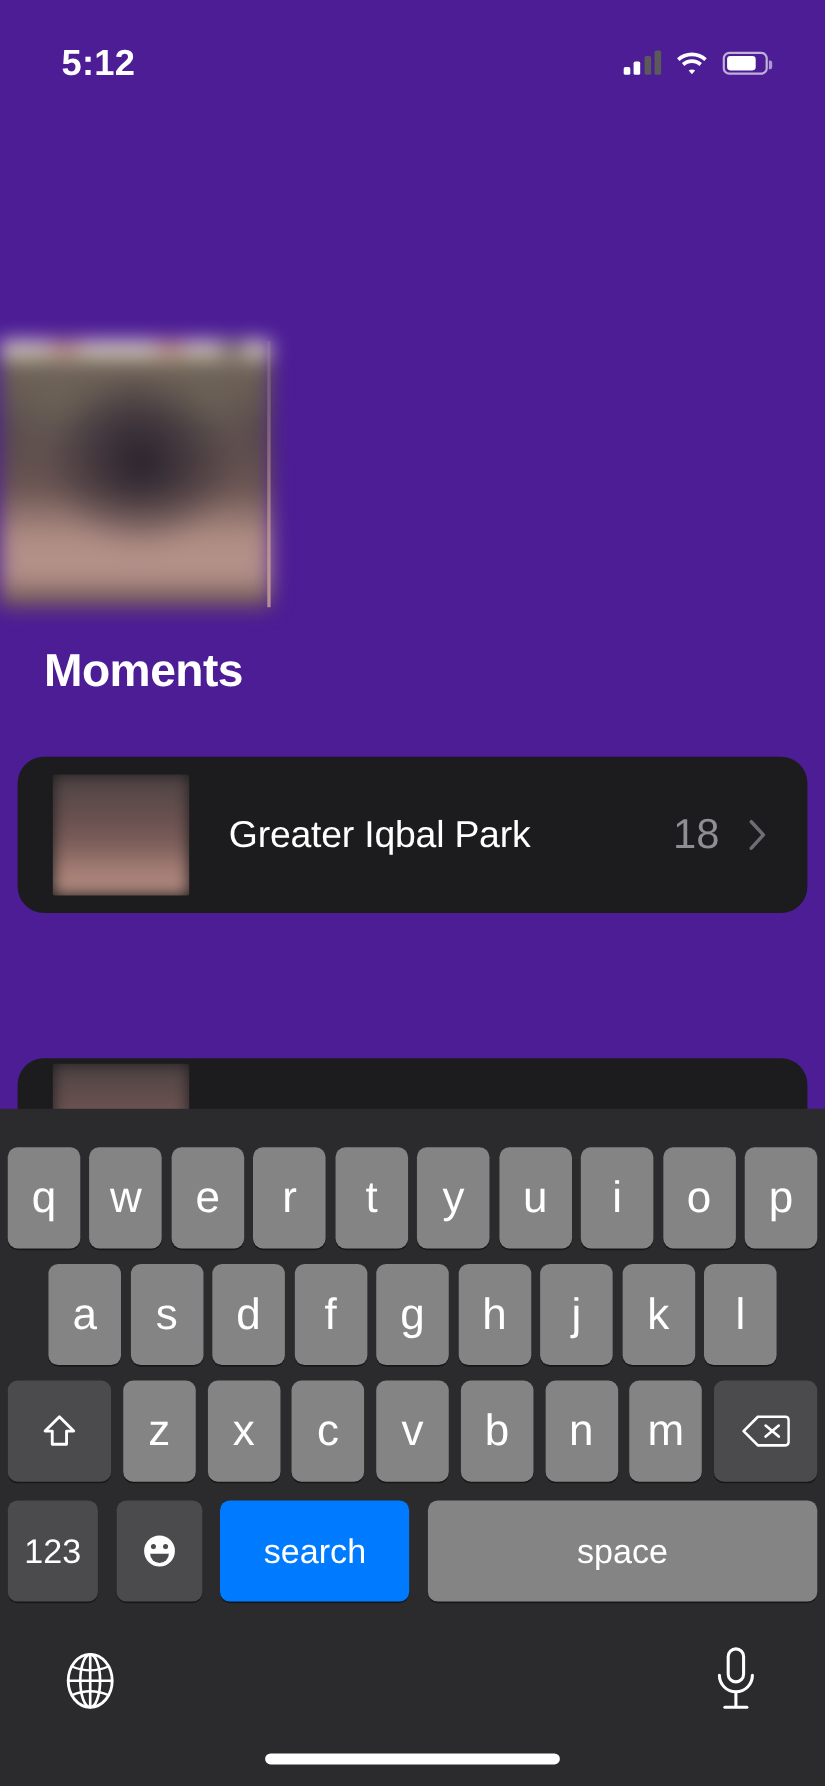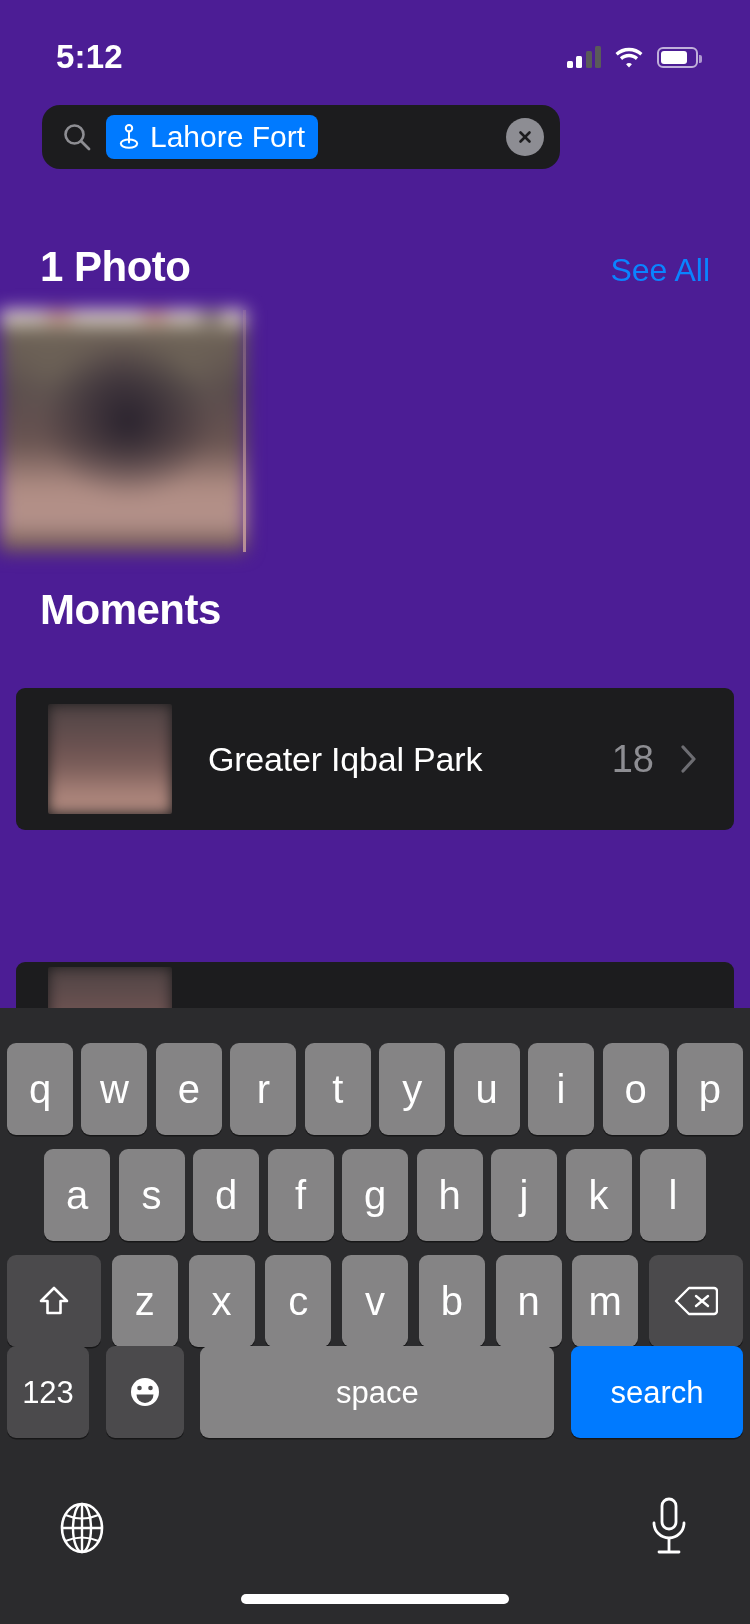--- a/index.html
+++ b/index.html
@@ -77,21 +77,21 @@
     background:
       radial-gradient(ellipse 26px 14px at 24%  2.5%, rgba(190,110,90,.85) 0, rgba(190,110,90,0) 78%),
       radial-gradient(ellipse 26px 14px at 63%  2.5%, rgba(190,110,90,.85) 0, rgba(190,110,90,0) 78%),
       radial-gradient(ellipse 22px 12px at 86%  3%,   rgba(60,46,44,.9)   0, rgba(60,46,44,0)   78%);
   }
   .photo-edge { position:absolute; left:243px; top:0; width:3px; height:242px;
     background:linear-gradient(180deg, rgba(220,180,160,.15) 0%, rgba(220,180,160,.5) 60%, rgba(220,180,160,.7) 100%); }
 
   
   .card {
-    position:absolute; left:16px; width:718px; background:#1c1c1e; border-radius:9px;
+    position:absolute; left:16px; width:718px; background:#1c1c1e; border-radius:24px;
     display:flex; align-items:center; overflow:hidden;
   }
   .card-thumb { width:124px; height:110px; flex:0 0 auto; margin:16px 0 16px 32px; overflow:hidden; border-radius:2px; }
   .thumb-img {
     width:100%; height:100%;
     background: linear-gradient(180deg,#4e4142 0%,#5b4a4a 18%,#6a5150 38%,#7d5f5b 58%,#a57f76 80%,#b28a80 100%);
     filter: blur(7px);
   }
   .card-text { margin-left:36px; display:flex; flex-direction:column; gap:10px; flex:1 1 auto; }
   .card-title { color:#fff; font-size:34px; font-weight:400; letter-spacing:-0.2px; }
@@ -117,21 +117,21 @@
   .key.wide { background:#858485; }
   .key.small-label { font-size:31px; }
 
   .row1 { top:35px; height:92px; padding:0 7px; justify-content:space-between; }
   .row1 .key { width:66px; height:92px; }
   .row2 { top:141px; height:92px; padding:0 44px; justify-content:space-between; }
   .row2 .key { width:66px; height:92px; }
   .row3 { top:247px; height:92px; padding:0 7px; justify-content:space-between; }
   .row3 .key { width:66px; height:92px; }
   .row3 .key.dark { width:94px; }
-  .row4 { top:338px; height:85px; padding:0 7px; justify-content:space-between;text-align:center; }
+  .row4 { top:356px; height:85px; padding:0 7px; justify-content:space-between;text-align:center; }
   .row4 .k123 { width:82px; height:92px; }
   .row4 .kemo { width:78px; height:92px; }
   .row4 .kspace { width:354px; height:92px; }
   .row4 .ksearch { width:172px; height:92px; }
 
   .kb-bottom { position:absolute; left:0; top:470px; width:750px; height:110px; }
   .globe { position:absolute; left:54px; top:22px; width:56px; height:56px; }
   .mic   { position:absolute; right:58px; top:18px; width:46px; height:64px; }
 
   .home-indicator {
@@ -161,50 +161,22 @@
           <path d="M15 17.1c1.1 0 2.1.4 2.9 1.1l-2.9 3.4-2.9-3.4c.8-.7 1.8-1.1 2.9-1.1z" fill="#fff"></path>
         </svg>
       </div>
       <div class="batt">
           <div class="fill"></div>
         </div>
     </div>
   </div>
 
   <div class="searchrow">
-    <div class="searchbar">
-      <span class="mag">
-        <svg viewBox="0 0 30 30" width="30" height="30">
-          <circle cx="12.5" cy="12.5" r="9" fill="none" stroke="#8e8e93" stroke-width="2.6"></circle>
-          <line x1="19" y1="19" x2="27" y2="27" stroke="#8e8e93" stroke-width="2.8" stroke-linecap="round"></line>
-        </svg>
-      </span>
-      <span class="token">
-        <span class="pin">
-          <svg viewBox="0 0 24 26" width="24" height="26">
-            <circle cx="12" cy="4.2" r="3.2" fill="none" stroke="#fff" stroke-width="2"></circle>
-            <line x1="12" y1="7.5" x2="12" y2="18.5" stroke="#fff" stroke-width="2" stroke-linecap="round"></line>
-            <ellipse cx="12" cy="19.6" rx="8.2" ry="4.2" fill="none" stroke="#fff" stroke-width="2"></ellipse>
-          </svg>
-        </span>
-        <span class="token-label">Lahore Fort</span>
-      </span>
-      <span class="clearbtn">
-        <svg viewBox="0 0 20 20" width="20" height="20">
-          <line x1="5.5" y1="5.5" x2="14.5" y2="14.5" stroke="#1c1c1e" stroke-width="2.6" stroke-linecap="round"></line>
-          <line x1="14.5" y1="5.5" x2="5.5" y2="14.5" stroke="#1c1c1e" stroke-width="2.6" stroke-linecap="round"></line>
-        </svg>
-      </span>
-    </div>
-  </div>
-
-  <div class="sec-head" style="top:243px;">
-    <span class="sec-title">1 Photo</span>
-    <span class="see-all">See All</span>
-  </div>
+  </div>
+
 
   <div class="photo-strip">
     <div class="photo-tile"></div>
     <div class="photo-edge"></div>
   </div>
 
   <div class="sec-head" style="top:586px;">
     <span class="sec-title">Moments</span>
   </div>
 
@@ -282,22 +254,22 @@
     <div class="krow row4">
       <span class="key dark k123 small-label">123</span>
       <span class="key dark kemo">
         <svg viewBox="0 0 36 36" width="36" height="36">
           <circle cx="18" cy="18" r="14" fill="#fff"></circle>
           <circle cx="12.5" cy="14" r="2.3" fill="#4b4a4c"></circle>
           <circle cx="23.5" cy="14" r="2.3" fill="#4b4a4c"></circle>
           <path d="M9.5 20.5 H26.5 A8.5 8.5 0 0 1 9.5 20.5 Z" fill="#4b4a4c"></path>
         </svg>
       </span>
+      <span class="key blue ksearch small-label">search</span>
       <span class="key wide kspace small-label">space</span>
-      <span class="key blue ksearch small-label">search</span>
     </div>
 
     <div class="kb-bottom">
       <span class="globe">
         <svg viewBox="0 0 56 56" width="56" height="56">
           <ellipse cx="28" cy="28" rx="20" ry="24" fill="none" stroke="#fff" stroke-width="2.6"></ellipse>
           <ellipse cx="28" cy="28" rx="9" ry="24" fill="none" stroke="#fff" stroke-width="2.4"></ellipse>
           <line x1="28" y1="4" x2="28" y2="52" stroke="#fff" stroke-width="2.4"></line>
           <line x1="8" y1="28" x2="48" y2="28" stroke="#fff" stroke-width="2.4"></line>
           <path d="M11.5 15 Q28 22 44.5 15" fill="none" stroke="#fff" stroke-width="2.2"></path>

